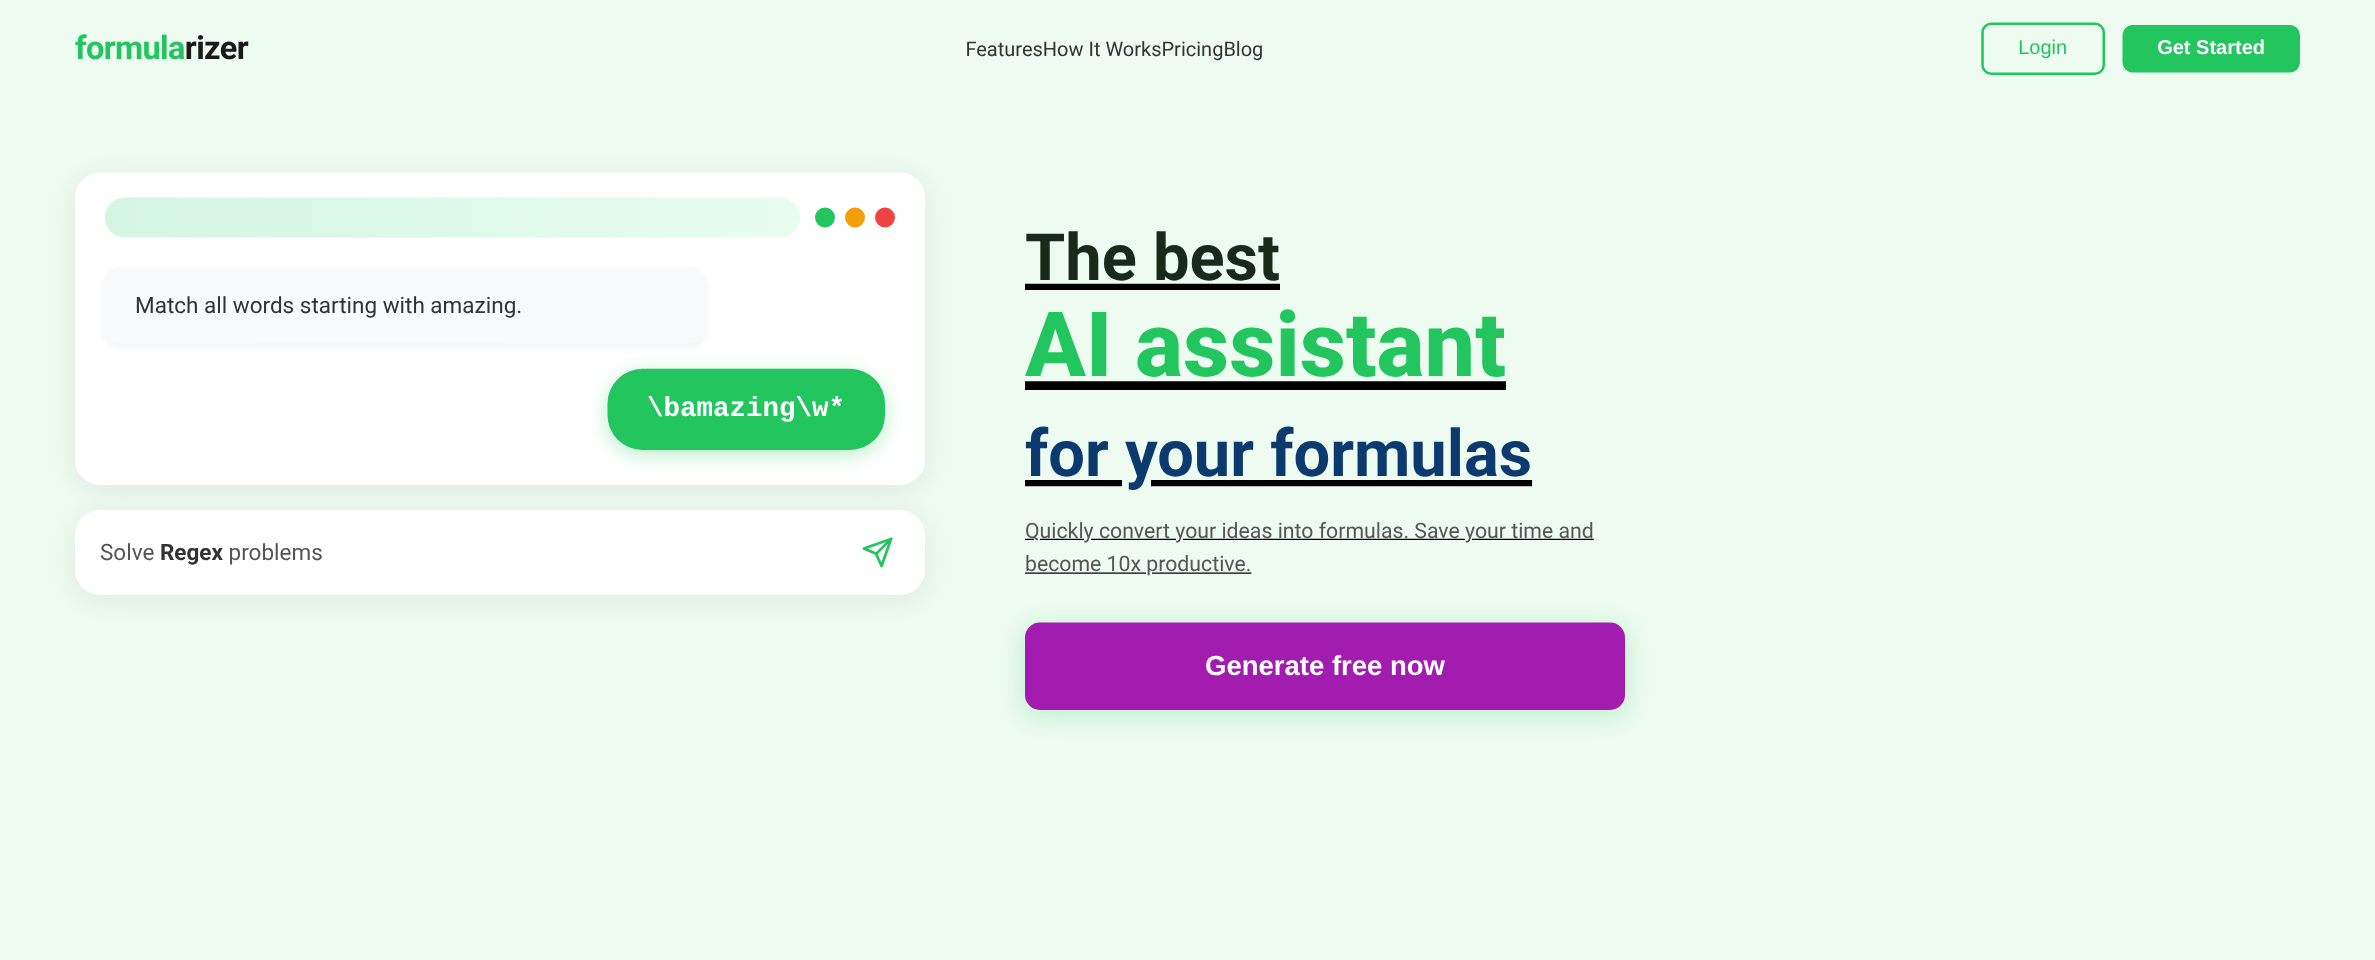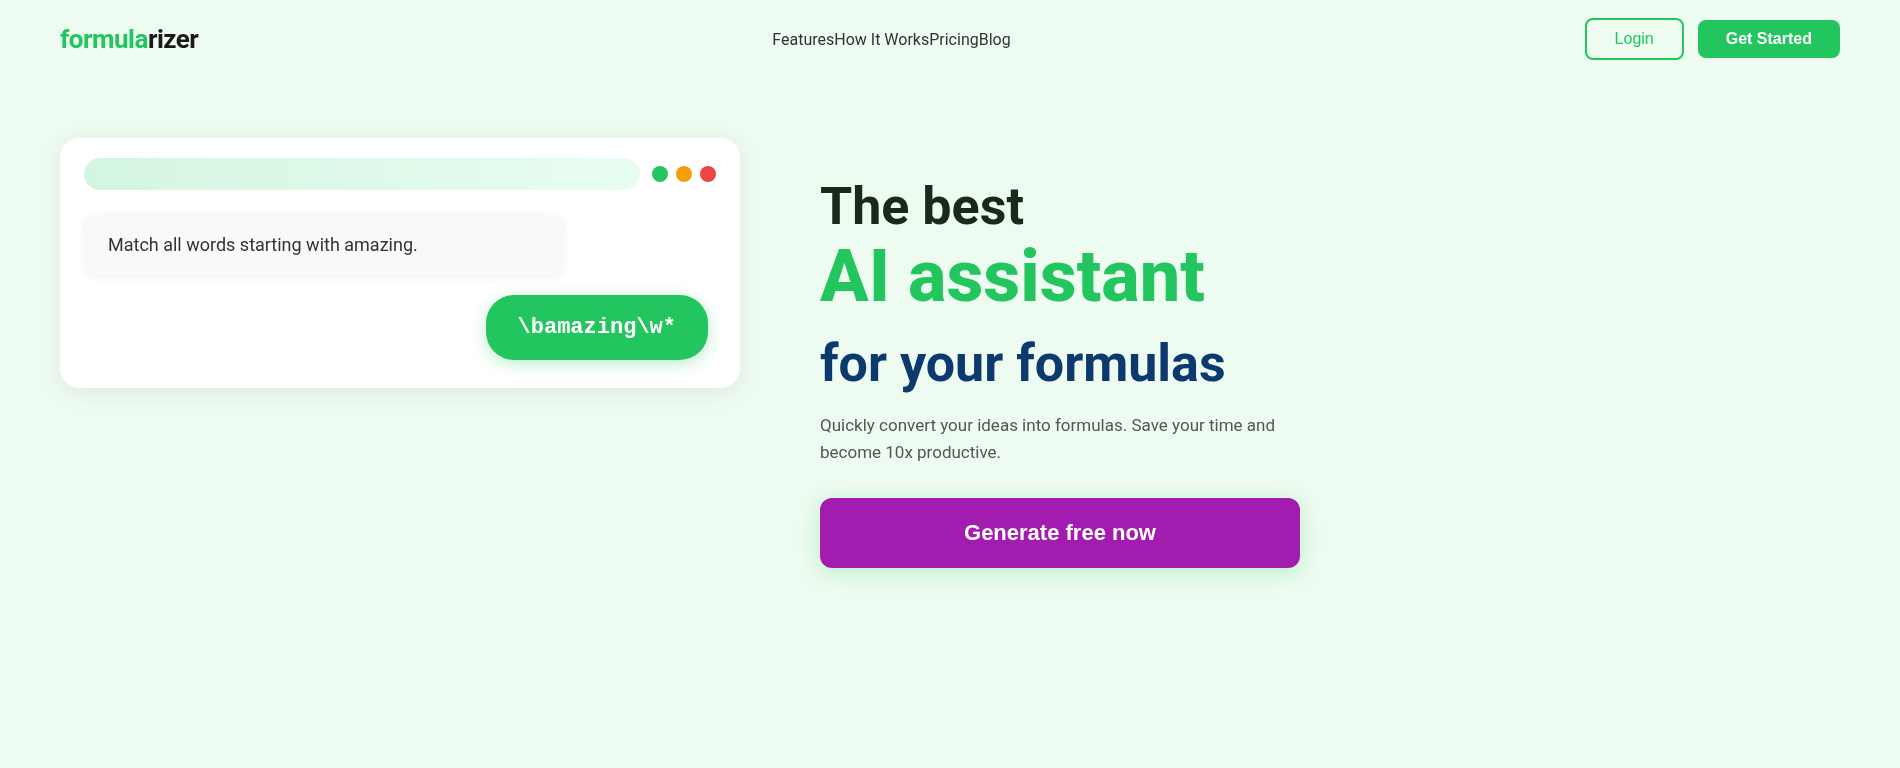--- a/index.html
+++ b/index.html
@@ -200,20 +200,21 @@
       align-items: center;
       justify-content: center;
       cursor: pointer;
       color: #22c55e;
     }
 
     
     .right-panel {
       flex: 1;
       padding-top: 40px;
+      text-decoration: underline;
     }
 
     .hero-line1 {
       font-size: 52px;
       font-weight: 700;
       color: #1a2a1a;
       line-height: 1.1;
       margin-bottom: 4px;
     }
 
@@ -290,20 +291,31 @@
           <div class="dot dot-red"></div>
         </div>
       </div>
 
       <div class="clearfix">
         <div class="query-bubble">Match all words starting with amazing.</div>
         <div class="result-bubble">\bamazing\w*</div>
       </div>
     </div>
 
+    <div class="demo-card-bottom">
+      <div class="input-field">
+        Solve <span class="bold-word">Regex</span> problems
+      </div>
+      <div class="send-icon">
+        <svg width="26" height="26" viewBox="0 0 24 24" fill="none" stroke="#22c55e" stroke-width="2" stroke-linecap="round" stroke-linejoin="round">
+          <line x1="22" y1="2" x2="11" y2="13"></line>
+          <polygon points="22 2 15 22 11 13 2 9 22 2"></polygon>
+        </svg>
+      </div>
+    </div>
 
   </div>
 
   <div class="right-panel">
     <div class="hero-line1">The best</div>
     <div class="hero-line2">AI assistant</div>
     <div class="hero-line3">for your formulas</div>
     <p class="hero-subtitle">Quickly convert your ideas into formulas. Save your time and become 10x productive.</p>
     <button class="btn-generate">Generate free now</button>
   </div>

